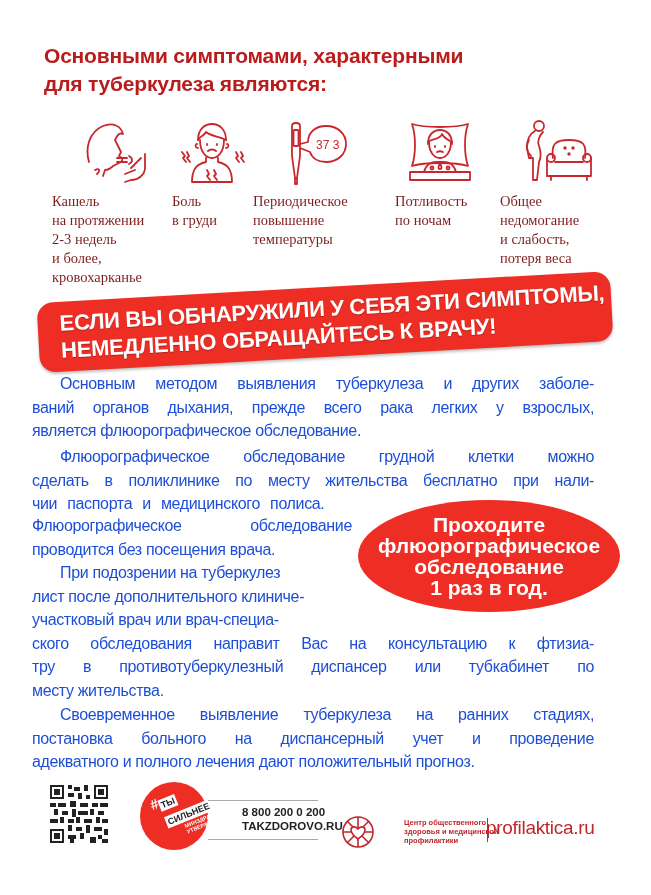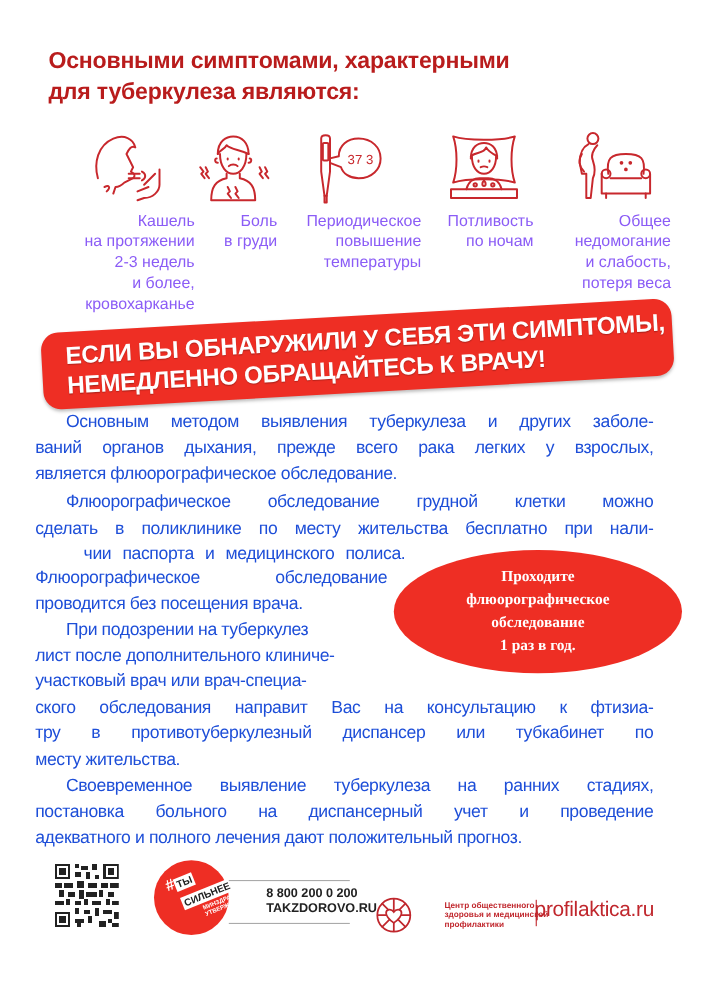--- a/index.html
+++ b/index.html
@@ -8,25 +8,25 @@
 
   .title {
     position: absolute; left: 44px; top: 42px; width: 560px;
     font-family: "Liberation Sans", sans-serif; font-weight: bold;
     font-size: 21px; line-height: 28px; color: #b91c1c;
     letter-spacing: -0.2px;
   }
   .title span { display: block; }
 
   .symptoms { position: absolute; left: 0; top: 118px; width: 651px; height: 170px; }
-  .symptom { position: absolute; top: 0; text-align: right; }
+  .symptom { position: absolute; top: 0; text-align: left; }
   .symptom .icon { display: block; margin: 0 auto; width: 80px; height: 68px; }
   .symptom .label {
-    display: block; margin-top: 6px; font-size: 14.5px; line-height: 19px; color: #8b5cf6;
-    font-family: Liberation Sans, sans-serif;
+    display: block; margin-top: 6px; font-size: 14.5px; line-height: 19px; color: #7f1d1d;
+    font-family: Liberation Serif, serif;
   }
   .symptom .label span { display: block; white-space: nowrap; }
 
   .banner {
     position: absolute; left: 38px; top: 287px; width: 574px; height: 70px;
     background: #ee2e24; border-radius: 16px;
     transform: rotate(-3.2deg); transform-origin: center;
     box-shadow: 0 2px 3px rgba(0,0,0,0.25);
     display: flex; flex-direction: column; justify-content: center; padding-left: 22px;
   }
@@ -43,22 +43,22 @@
   .para span { display: block; white-space: nowrap; }
   .para .ln { text-align-last: justify; }
   .para .indent { padding-left: 28px; }
 
   .oval {
     position: absolute; left: 358px; top: 500px; width: 262px; height: 112px;
     background: #ee2e24; border-radius: 50%;
     display: flex; flex-direction: column; justify-content: center; align-items: center;
   }
   .oval span {
-    display: block; color: #ffffff; font-weight: bold; font-size: 14px; line-height: 21px;
-    font-family: Liberation Serif, serif; text-align: center; white-space: nowrap;
+    display: block; color: #ffffff; font-weight: bold; font-size: 21px; line-height: 21px;
+    font-family: Liberation Sans, sans-serif; text-align: center; white-space: nowrap;
   }
 
   .footer { position: absolute; left: 0; top: 780px; width: 651px; height: 80px; }
   .qr { position: absolute; left: 50px; top: 5px; width: 58px; height: 58px; }
   .ts-logo {
     position: absolute; left: 140px; top: 2px; width: 68px; height: 68px; border-radius: 50%;
     background: #ee2e24;
   }
   .ts-tag {
     position: absolute; left: 148px; top: 19px; transform: rotate(-22deg);
@@ -210,21 +210,21 @@
 
 <div class="para" style="top:372px;width:562px;">
   <span class="ln indent">Основным методом выявления туберкулеза и других заболе-</span>
   <span class="ln">ваний органов дыхания, прежде всего рака легких у взрослых,</span>
   <span>является флюорографическое обследование.</span>
 </div>
 
 <div class="para" style="top:445px;width:562px;">
   <span class="ln indent">Флюорографическое обследование грудной клетки можно</span>
   <span class="ln">сделать в поликлинике по месту жительства бесплатно при нали-</span>
-  <span style="word-spacing:6px;margin-left:44px;">чии паспорта и медицинского полиса.</span>
+  <span style="word-spacing:6px;">чии паспорта и медицинского полиса.</span>
 </div>
 
 <div class="para" style="top:514px;width:320px;">
   <span class="ln">Флюорографическое обследование</span>
   <span>проводится без посещения врача.</span>
 </div>
 
 <div class="para" style="top:561px;width:562px;">
   <span class="indent">При подозрении на туберкулез</span>
   <span>лист после дополнительного клиниче-</span>

